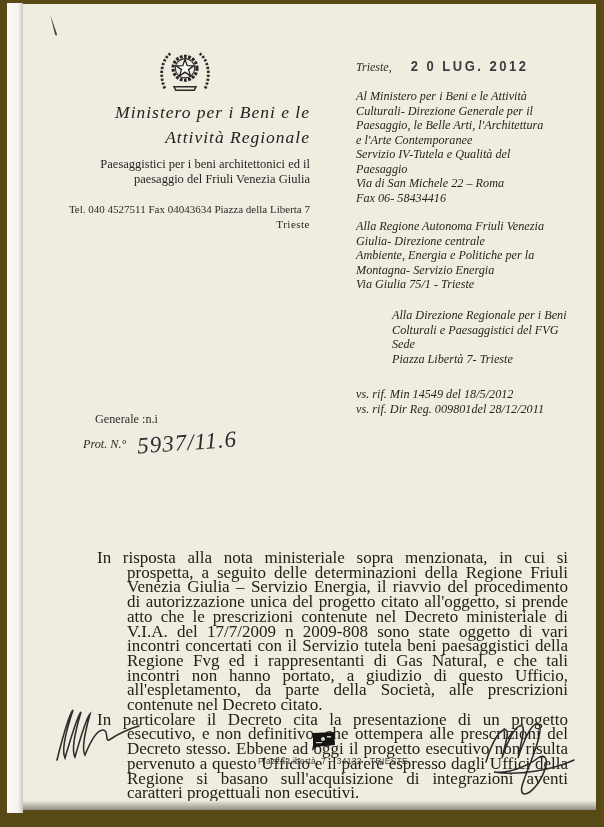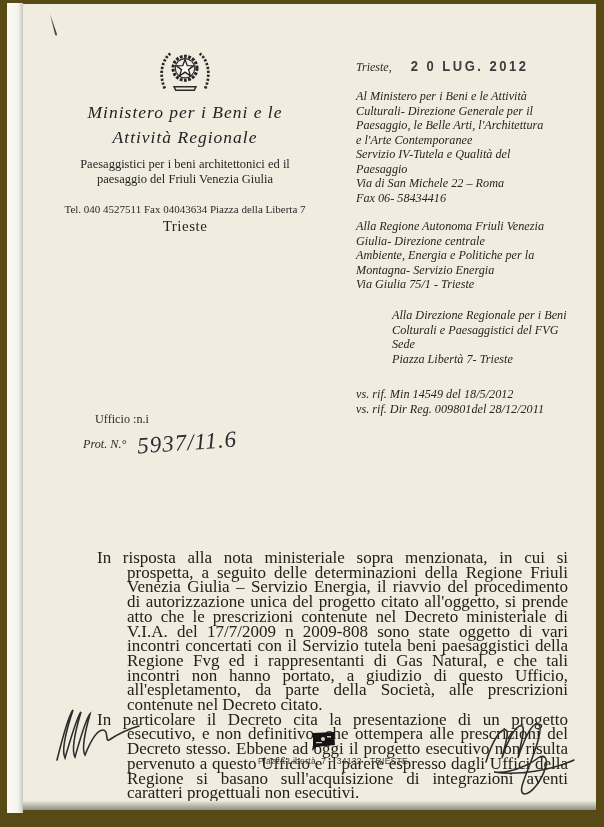--- a/index.html
+++ b/index.html
@@ -18,29 +18,29 @@
     background:#f0ecdf;
     color:#2e2c29;
   }
   .page-bottom-shadow{
     position:absolute;left:0;bottom:0;width:100%;height:9px;
     background:linear-gradient(#e9e6da,#8f8d84);
   }
   
   .pen-mark{position:absolute;left:21px;top:8px;}
   
-  .letterhead{position:absolute;left:37px;top:44px;width:250px;text-align:center;}
+  .letterhead{position:absolute;left:37px;top:44px;width:250px;text-align:right;}
   .emblem{display:block;margin:0 auto 6px auto;}
   .script-line{
     font-style:italic;font-size:17.5px;letter-spacing:1px;color:#232323;
     line-height:25px;
   }
   .office-name{font-size:12.5px;line-height:15px;margin-top:7px;color:#252525;}
   .office-contact{font-size:11px;margin-top:16px;color:#2a2a2a;}
-  .office-city{font-size:15px;margin-top:3px;letter-spacing:.5px;color:#252525;}
+  .office-city{font-size:11px;margin-top:3px;letter-spacing:.5px;color:#252525;}
   
   .dateline{position:absolute;left:333px;top:55px;width:230px;font-size:12px;}
   .place{font-style:italic;display:inline-block;}
   .date-stamp{
     display:inline-block;margin-left:16px;
     font-family:"Liberation Sans",sans-serif;font-weight:bold;
     font-size:13px;letter-spacing:2.5px;color:#3d3d3f;
     transform:scaleY(1.12);transform-origin:left bottom;
   }
   .addr{
@@ -138,21 +138,21 @@
 Montagna- Servizio Energia
 Via Giulia 75/1 - Trieste</div>
   <div class="addr addr3">Alla Direzione Regionale per i Beni
 Colturali e Paesaggistici del FVG
 Sede
 Piazza Libertà 7- Trieste</div>
 
   <div class="refs">vs. rif. Min 14549 del 18/5/2012
 vs. rif. Dir Reg. 009801del 28/12/2011</div>
 
-  <div class="allegati">Ufficio :n.i</div>
+  <div class="allegati">Generale :n.i</div>
   <div class="prot-row">
     <span class="prot-label">Prot. N.°</span>
     <span class="prot-hand">5937/11.6</span>
   </div>
 
 
   <div class="body-text">
     <p>In risposta alla nota ministeriale sopra menzionata, in cui si prospetta, a seguito delle determinazioni della Regione Friuli Venezia Giulia – Servizio Energia, il riavvio del procedimento di autorizzazione unica del progetto citato all'oggetto, si prende atto che le prescrizioni contenute nel Decreto ministeriale di V.I.A. del 17/7/2009 n 2009-808 sono state oggetto di vari incontri concertati con il Servizio tutela beni paesaggistici della Regione Fvg ed i rappresentanti di Gas Natural, e che tali incontri non hanno portato, a giudizio di questo Ufficio, all'espletamento, da parte della Società, alle prescrizioni contenute nel Decreto citato.</p>
     <p>In particolare il Decreto cita la presentazione di un progetto esecutivo, e non definitivo, che ottempera alle prescrizioni del Decreto stesso. Ebbene ad oggi il progetto esecutivo non risulta pervenuto a questo Ufficio e il parere espresso dagli Uffici della Regione si basano sull'acquisizione di integrazioni aventi caratteri progettuali non esecutivi.</p>
   </div>

